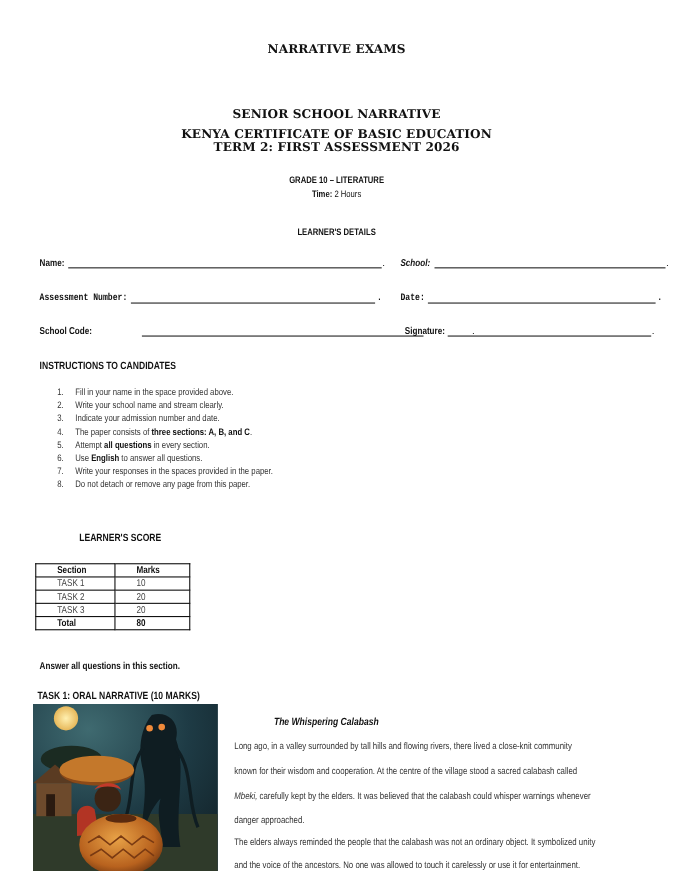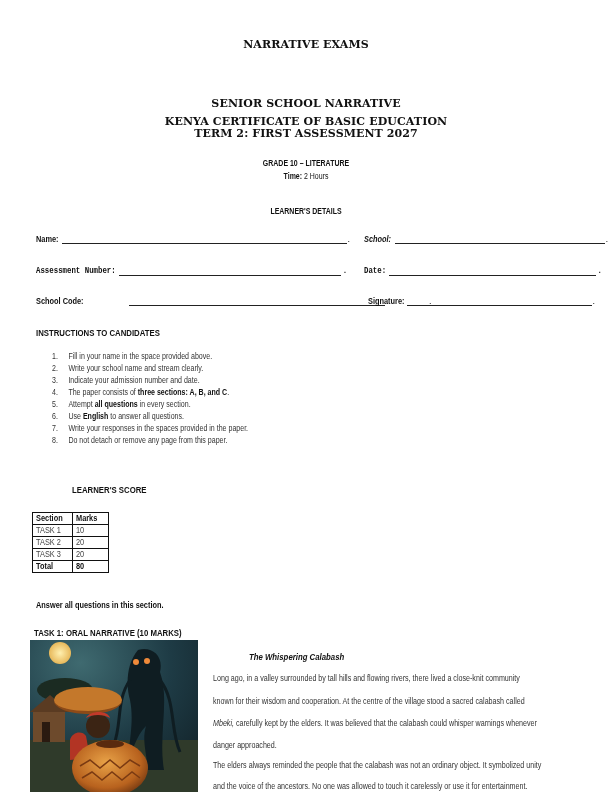--- a/index.html
+++ b/index.html
@@ -14,41 +14,41 @@
   .field .lbl { font-weight: bold; white-space: nowrap; transform-origin: left; }
   .field .line { border-bottom: 1px solid #222; height: 9px; margin-left: 3px; }
   .field .dot { margin-left: 1px; }
   .instr-title { position: absolute; left: 36px; top: 327px; font-size: 9.5px; font-weight: bold; transform: scaleX(0.82); transform-origin: left; }
   ol.instr { position: absolute; left: 52px; top: 350px; margin: 0; padding: 0; list-style: none; font-size: 8.6px; line-height: 12px; color: #333; }
   ol.instr li { display: flex; transform: scaleX(0.82); transform-origin: left; white-space: nowrap; }
   ol.instr li .n { width: 20px; display: inline-block; }
   ol.instr li b { color: #111; }
   .score-title { position: absolute; left: 72px; top: 484px; font-size: 9.5px; font-weight: bold; transform: scaleX(0.82); transform-origin: left; }
   table.score { position: absolute; left: 32px; top: 512px; border-collapse: collapse; font-size: 9px; }
-  table.score td { border: 1px solid #111; padding: 0 3px; height: 11px; line-height: 11px; }
+  table.score td { border: 1px solid #111; padding: 0 19px; height: 11px; line-height: 11px; }
   table.score td span { display: inline-block; transform: scaleX(0.82); transform-origin: left; white-space: nowrap; }
   table.score td.c1 { width: 32px; }
   table.score td.c2 { width: 29px; }
   table.score tr.head td, table.score tr.total td { font-weight: bold; color: #111; }
   table.score tr.body td { color: #444; }
   .answer-all { position: absolute; left: 36px; top: 600px; font-size: 9px; font-weight: bold; transform: scaleX(0.82); transform-origin: left; white-space: nowrap; }
   .task-title { position: absolute; left: 34px; top: 627px; font-size: 9.5px; font-weight: bold; transform: scaleX(0.82); transform-origin: left; white-space: nowrap; }
   .pic { position: absolute; left: 30px; top: 640px; width: 168px; height: 152px; overflow: hidden; background: #1f3a44; }
   .story-title { position: absolute; left: 249px; top: 651px; font-size: 9.5px; font-weight: bold; font-style: italic; transform: scaleX(0.82); transform-origin: left; white-space: nowrap; }
   .story { position: absolute; left: 213px; top: 667px; width: 470px; font-size: 8.7px; line-height: 22.5px; color: #333; transform: scaleX(0.82); transform-origin: left top; }
   .story p { margin: 0; white-space: nowrap; }
   .story p.l2 { line-height: 20px; }
 </style>
 </head>
 <body>
 
 <div class="hdr serif" style="top:38px;">NARRATIVE EXAMS</div>
 <div class="hdr serif" style="top:67px;margin-top:48px;">KENYA CERTIFICATE OF BASIC EDUCATION</div>
 <div class="hdr serif" style="top:97px;">SENIOR SCHOOL NARRATIVE</div>
-<div class="hdr serif" style="top:127px;">TERM 2: FIRST ASSESSMENT 2027</div>
+<div class="hdr serif" style="top:127px;">TERM 2: FIRST ASSESSMENT 2026</div>
 <div class="sub cond b" style="top:158px;">GRADE 10 – LITERATURE</div>
 <div class="sub cond" style="top:171px;">
   <b>Time:</b>
   <span>2 Hours</span>
 </div>
 <div class="sub cond b" style="top:206px;">LEARNER'S DETAILS</div>
 
 <div class="field-row cond" style="top:234px;">
   <div class="field" style="left:0;">
     <span class="lbl" style="transform:scaleX(0.82);">Name:</span>

